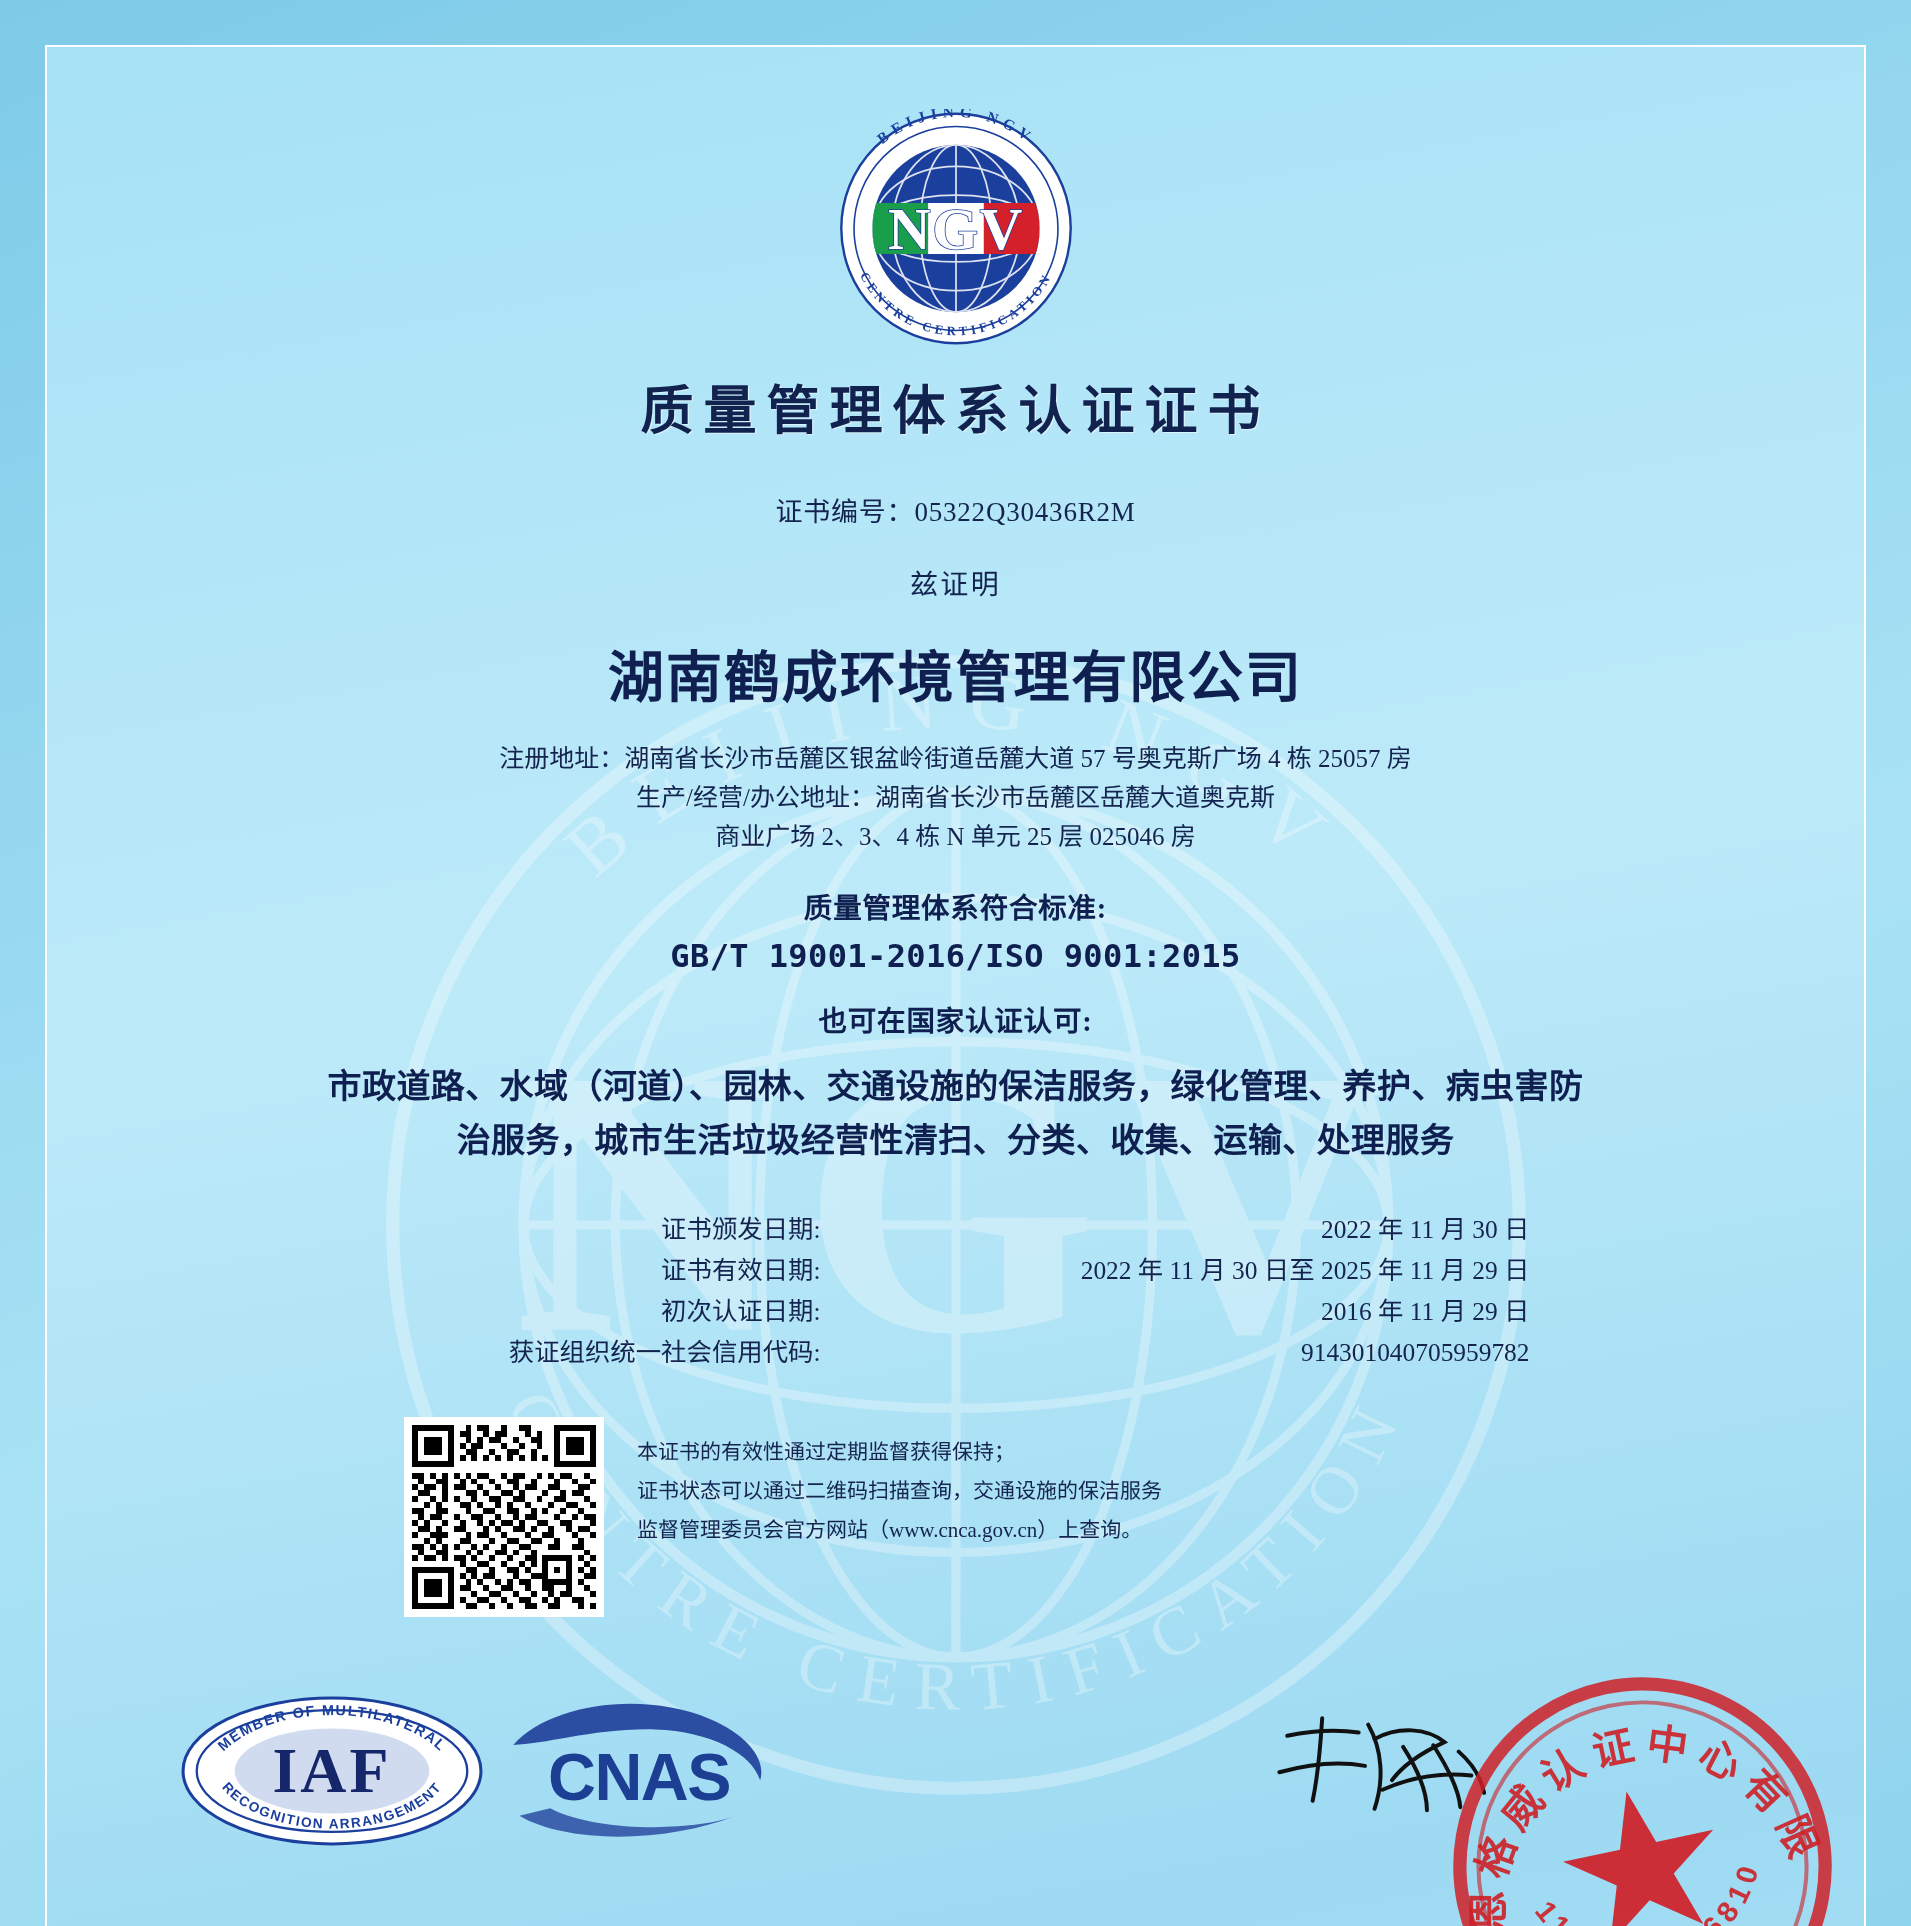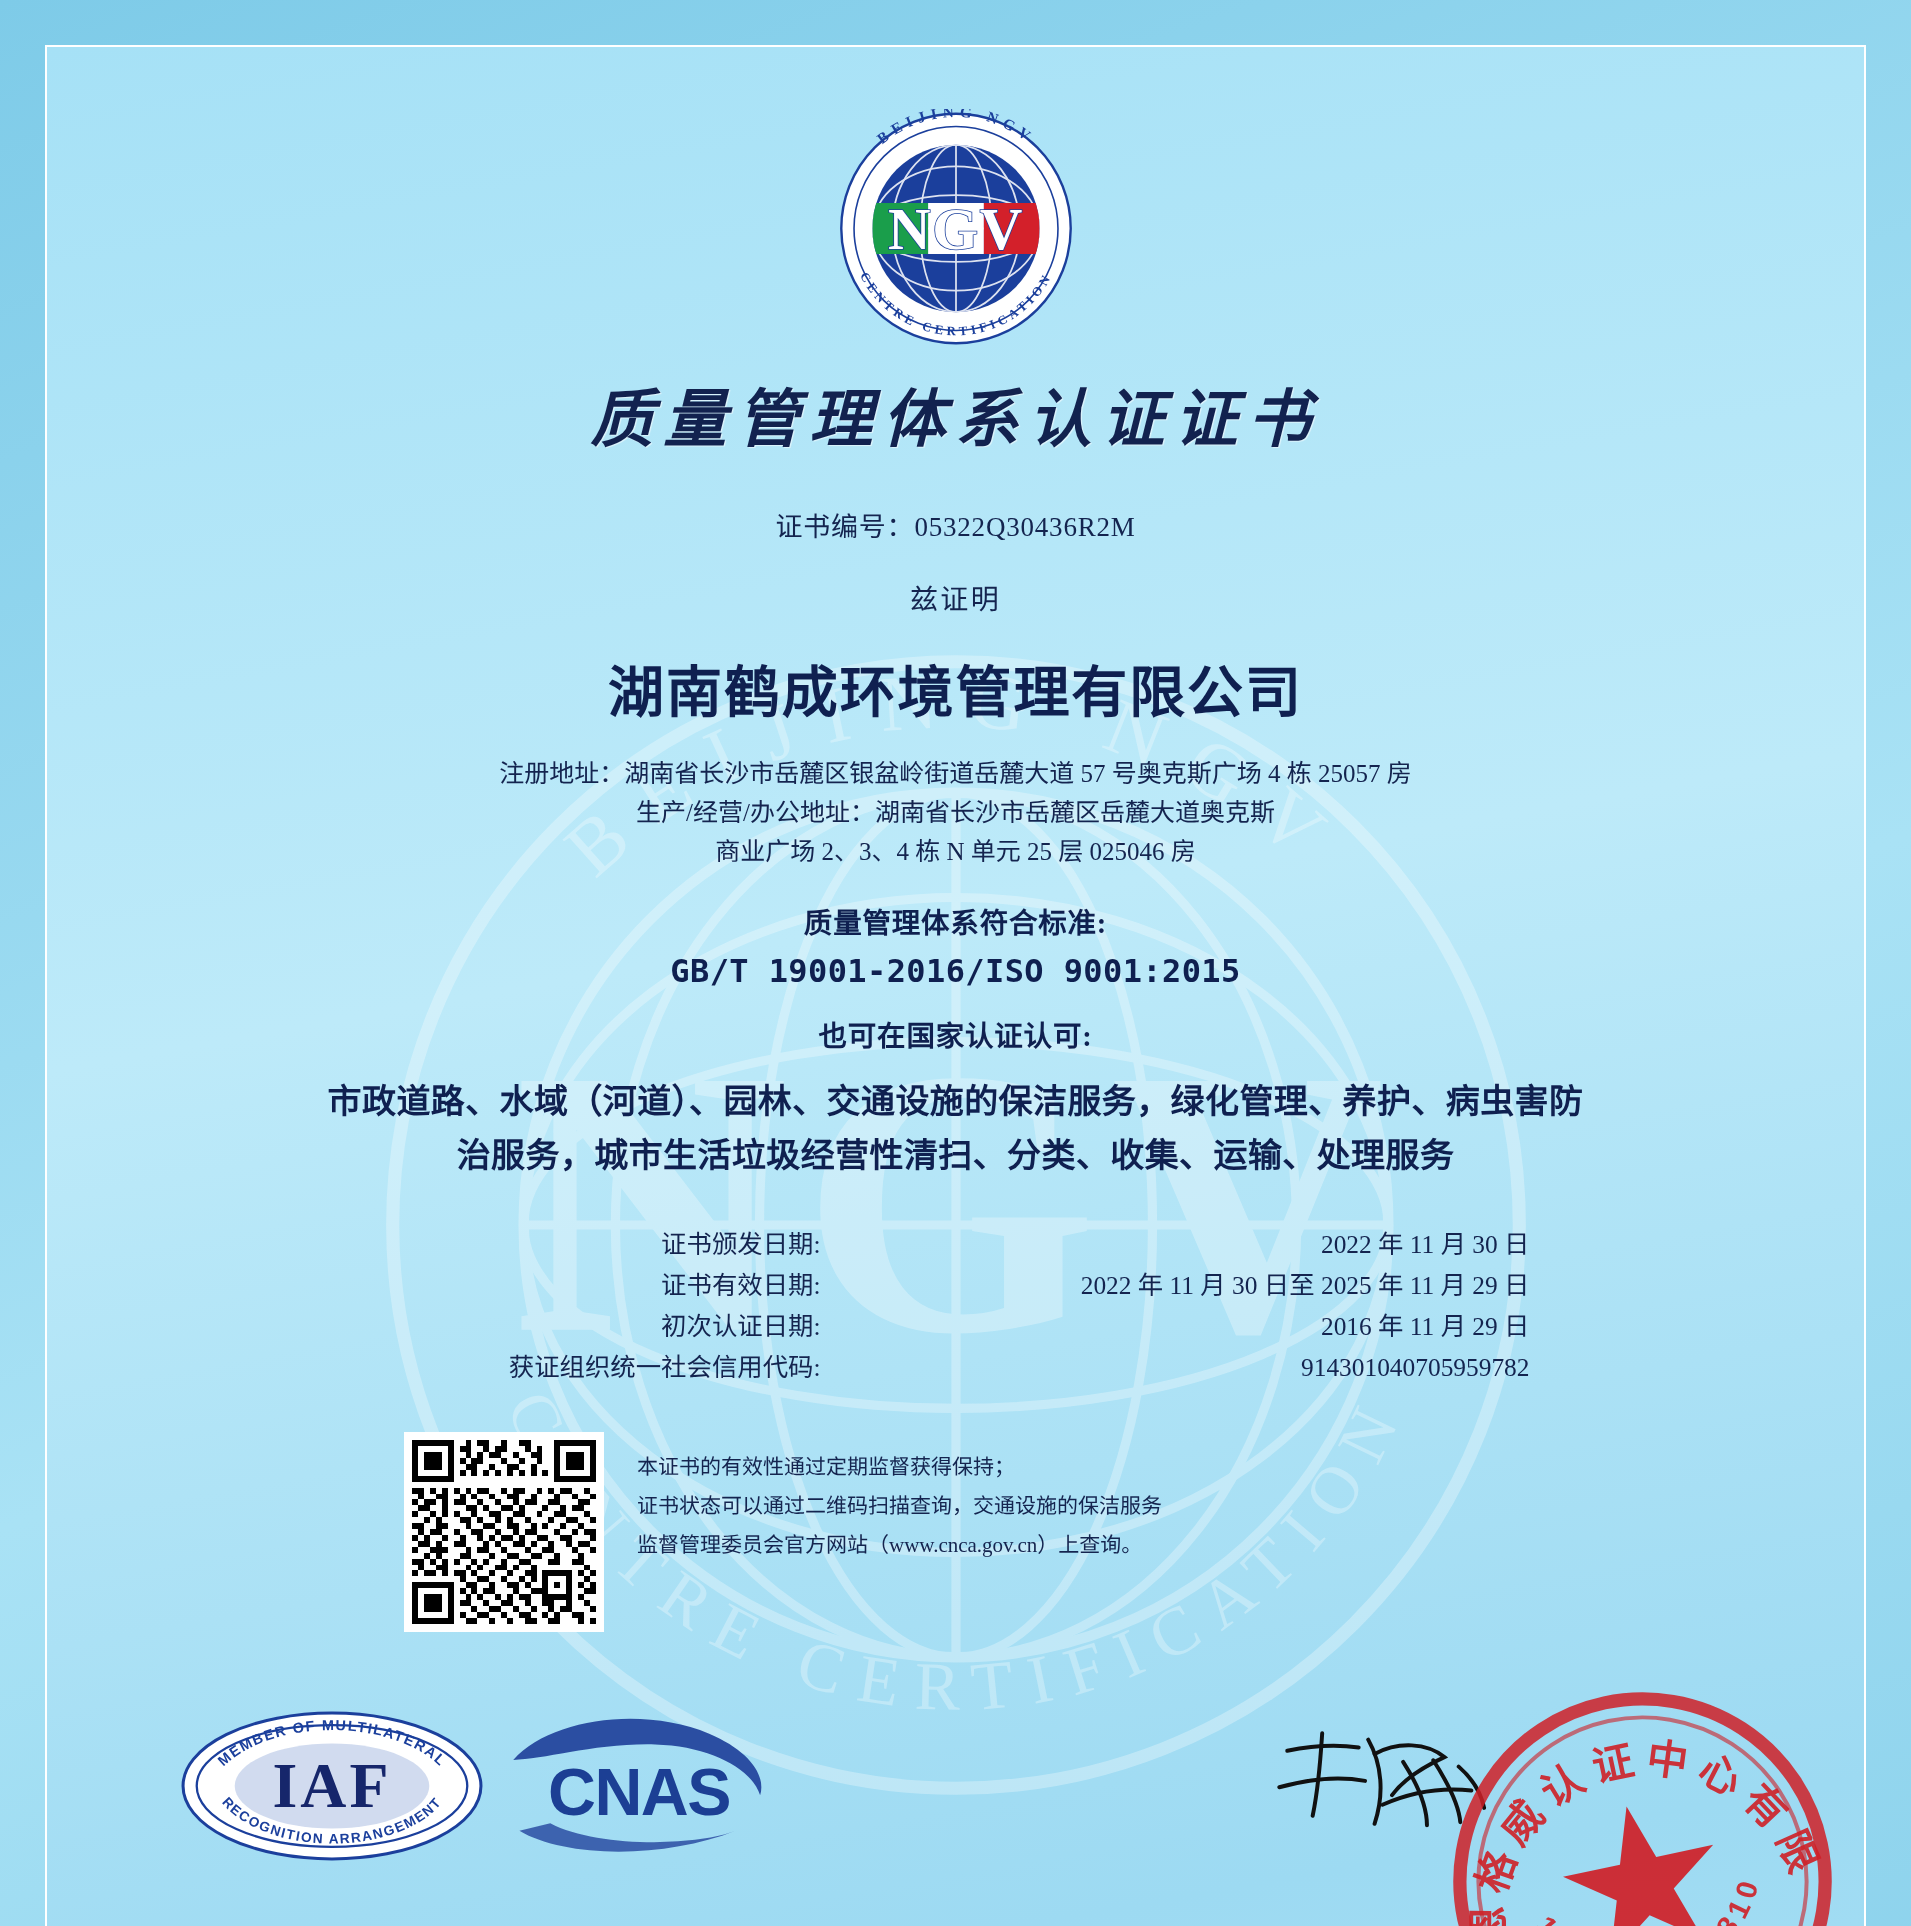--- a/index.html
+++ b/index.html
@@ -67,27 +67,26 @@
   .logo {
     display: inline-block;
     width: 324px;
     height: 239px;
   }
 
   
   .cert-title {
     text-align: center;
     font-family: "DejaVu Serif", "Liberation Serif", serif;
-    font-size: 63px;
+    font-size: 53px;
     font-weight: bold;
     letter-spacing: 10px;
     color: #12224f;
     margin-top: 19px;
     text-shadow: 1.2px 1.2px 0.8px rgba(255,255,255,.55);
-    font-style: italic;
   }
 
   
   .cert-no {
     text-align: center;
     font-size: 27px;
     color: #14244f;
     margin-top: 46px;
     letter-spacing: 0.8px;
   }

